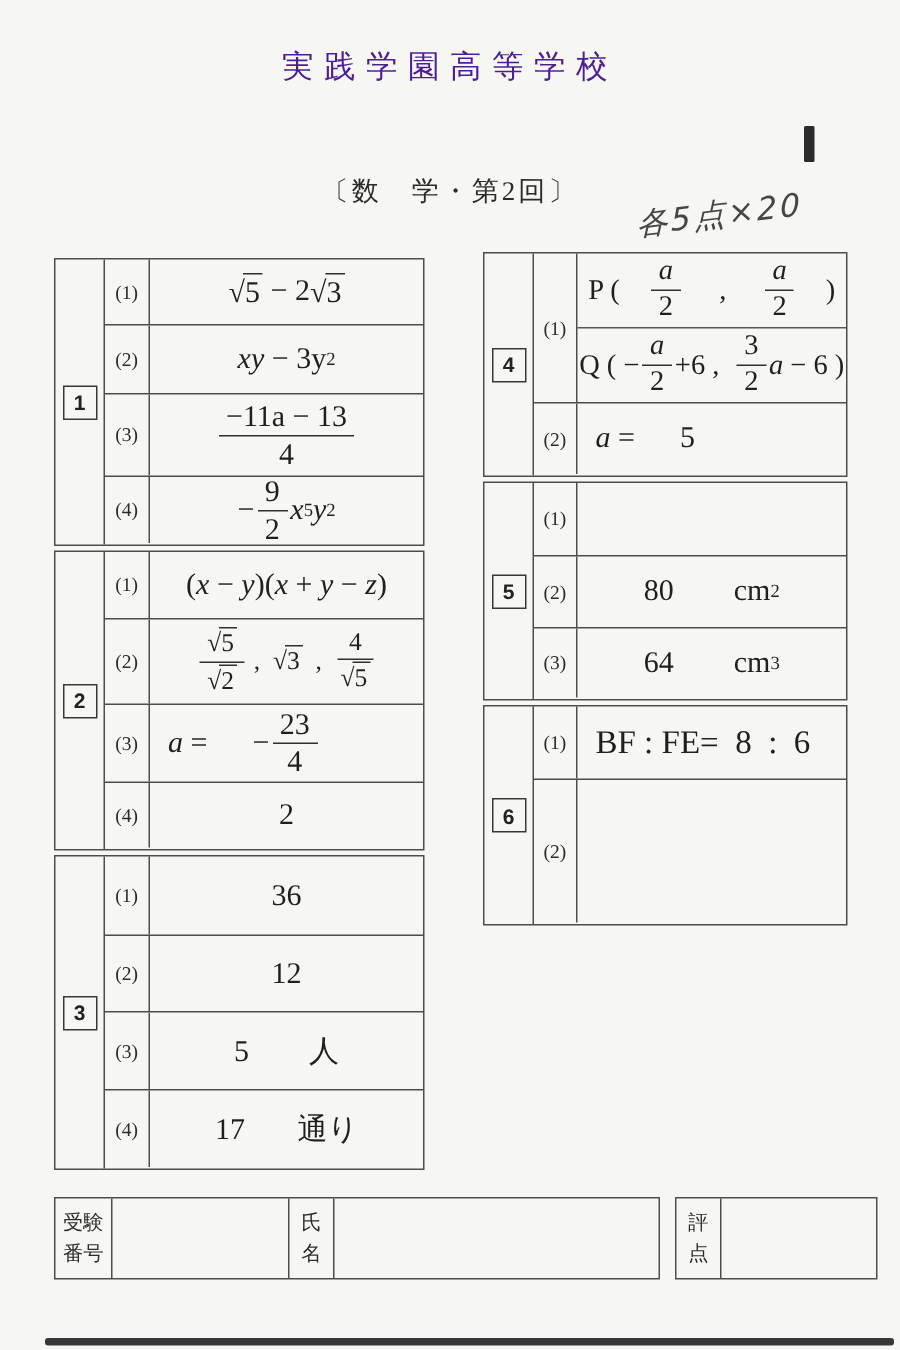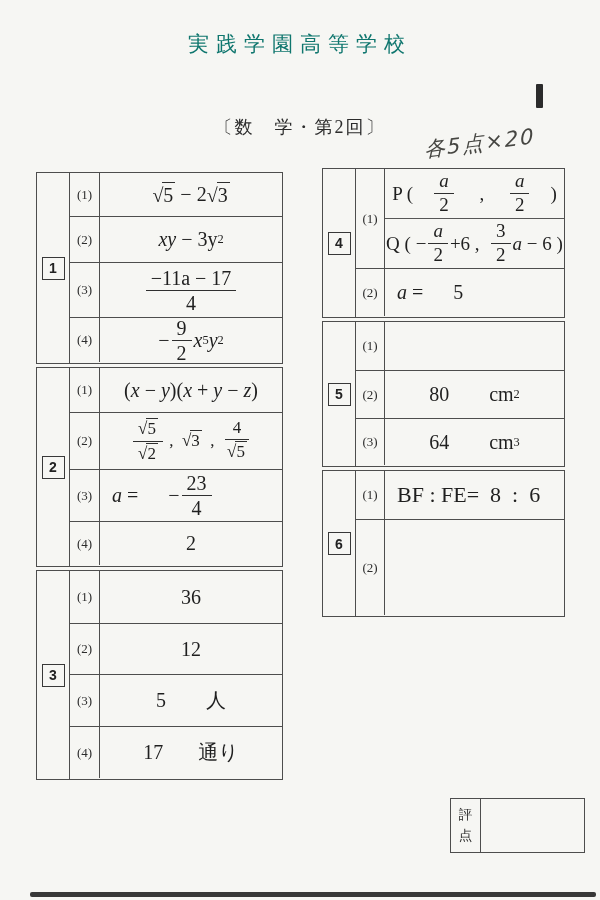--- a/index.html
+++ b/index.html
@@ -3,21 +3,21 @@
 <meta charset="utf-8">
 <style>
   html,body { margin:0; padding:0; }
   .page {
     position:relative; width:600px; height:900px; overflow:hidden;
     background:#f6f6f3; color:#252525;
     font-family:"Liberation Serif","DejaVu Serif",serif;
   }
   
   .school { position:absolute; top:30px; left:0; width:100%; text-align:center;
-            font-size:21px; letter-spacing:7px; color:#0f766e; }
+            font-size:21px; letter-spacing:7px; color:#4c1d95; }
   .title-wrap { position:absolute; top:64px; left:0; width:100%; text-align:center; }
   .title { display:inline-block; font-size:28px; letter-spacing:1.5px; font-weight:500;
            border-bottom:4px double #4a4a4a; padding:0 12px 5px 8px; color:#2b2b2b; }
   .subtitle { position:absolute; top:115px; left:0; width:100%; text-align:center;
               font-size:18px; letter-spacing:2px; color:#2b2b2b; }
   .note { position:absolute; top:129px; left:424px; font-size:21px; font-style:italic;
           transform:rotate(-7deg) skewX(-6deg); letter-spacing:2px; color:#33332f;
           font-family:"DejaVu Sans","Liberation Sans",sans-serif; opacity:.9; }
   
   .block { position:absolute; border:1.5px solid #4d4d4d; display:flex; box-sizing:border-box; }
@@ -83,21 +83,21 @@
       <div class="row" style="height:43px;">
         <div class="sub">(1)</div>
         <div class="ans"><span class="sq">√<span class="sqb">5</span></span> − 2<span class="sq">√<span class="sqb">3</span></span></div>
       </div>
       <div class="row" style="height:46px;">
         <div class="sub">(2)</div>
         <div class="ans"><i>xy</i> − 3y<sup>2</sup></div>
       </div>
       <div class="row" style="height:55px;">
         <div class="sub">(3)</div>
-        <div class="ans"><span class="fr"><span class="fn">−11a − 17</span><span class="fd">4</span></span></div>
+        <div class="ans"><span class="fr"><span class="fn">−11a − 13</span><span class="fd">4</span></span></div>
       </div>
       <div class="row" style="height:45px;">
         <div class="sub">(4)</div>
         <div class="ans">−<span class="fr"><span class="fn">9</span><span class="fd">2</span></span> <i>x</i><sup>5</sup><i>y</i><sup>2</sup></div>
       </div>
     </div>
   </div>
 
   <div class="block" style="left:36px; top:367px; width:247px; height:200px;">
     <div class="numcol">
@@ -193,20 +193,28 @@
       <div class="row" style="height:48px;">
         <div class="sub" style="width:28px;">(1)</div>
         <div class="ans big left">BF : FE=  8  :  6</div>
       </div>
       <div class="row" style="height:96px;">
         <div class="sub" style="width:28px;">(2)</div>
       </div>
     </div>
   </div>
 
+  <div class="fbox" style="left:36px; top:798px; width:404px; height:55px;">
+    <div class="flabel" style="width:37px;">受験
+番号</div>
+    <div class="fblank" style="width:117px;"></div>
+    <div class="flabel bl" style="width:29px;">氏
+名</div>
+    <div class="fblank grow"></div>
+  </div>
 
   <div class="fbox" style="left:450px; top:798px; width:135px; height:55px;">
     <div class="flabel" style="width:29px;">評
 点</div>
     <div class="fblank grow"></div>
   </div>
 
   <div class="blob"></div>
   <div class="bottombar"></div>
 

